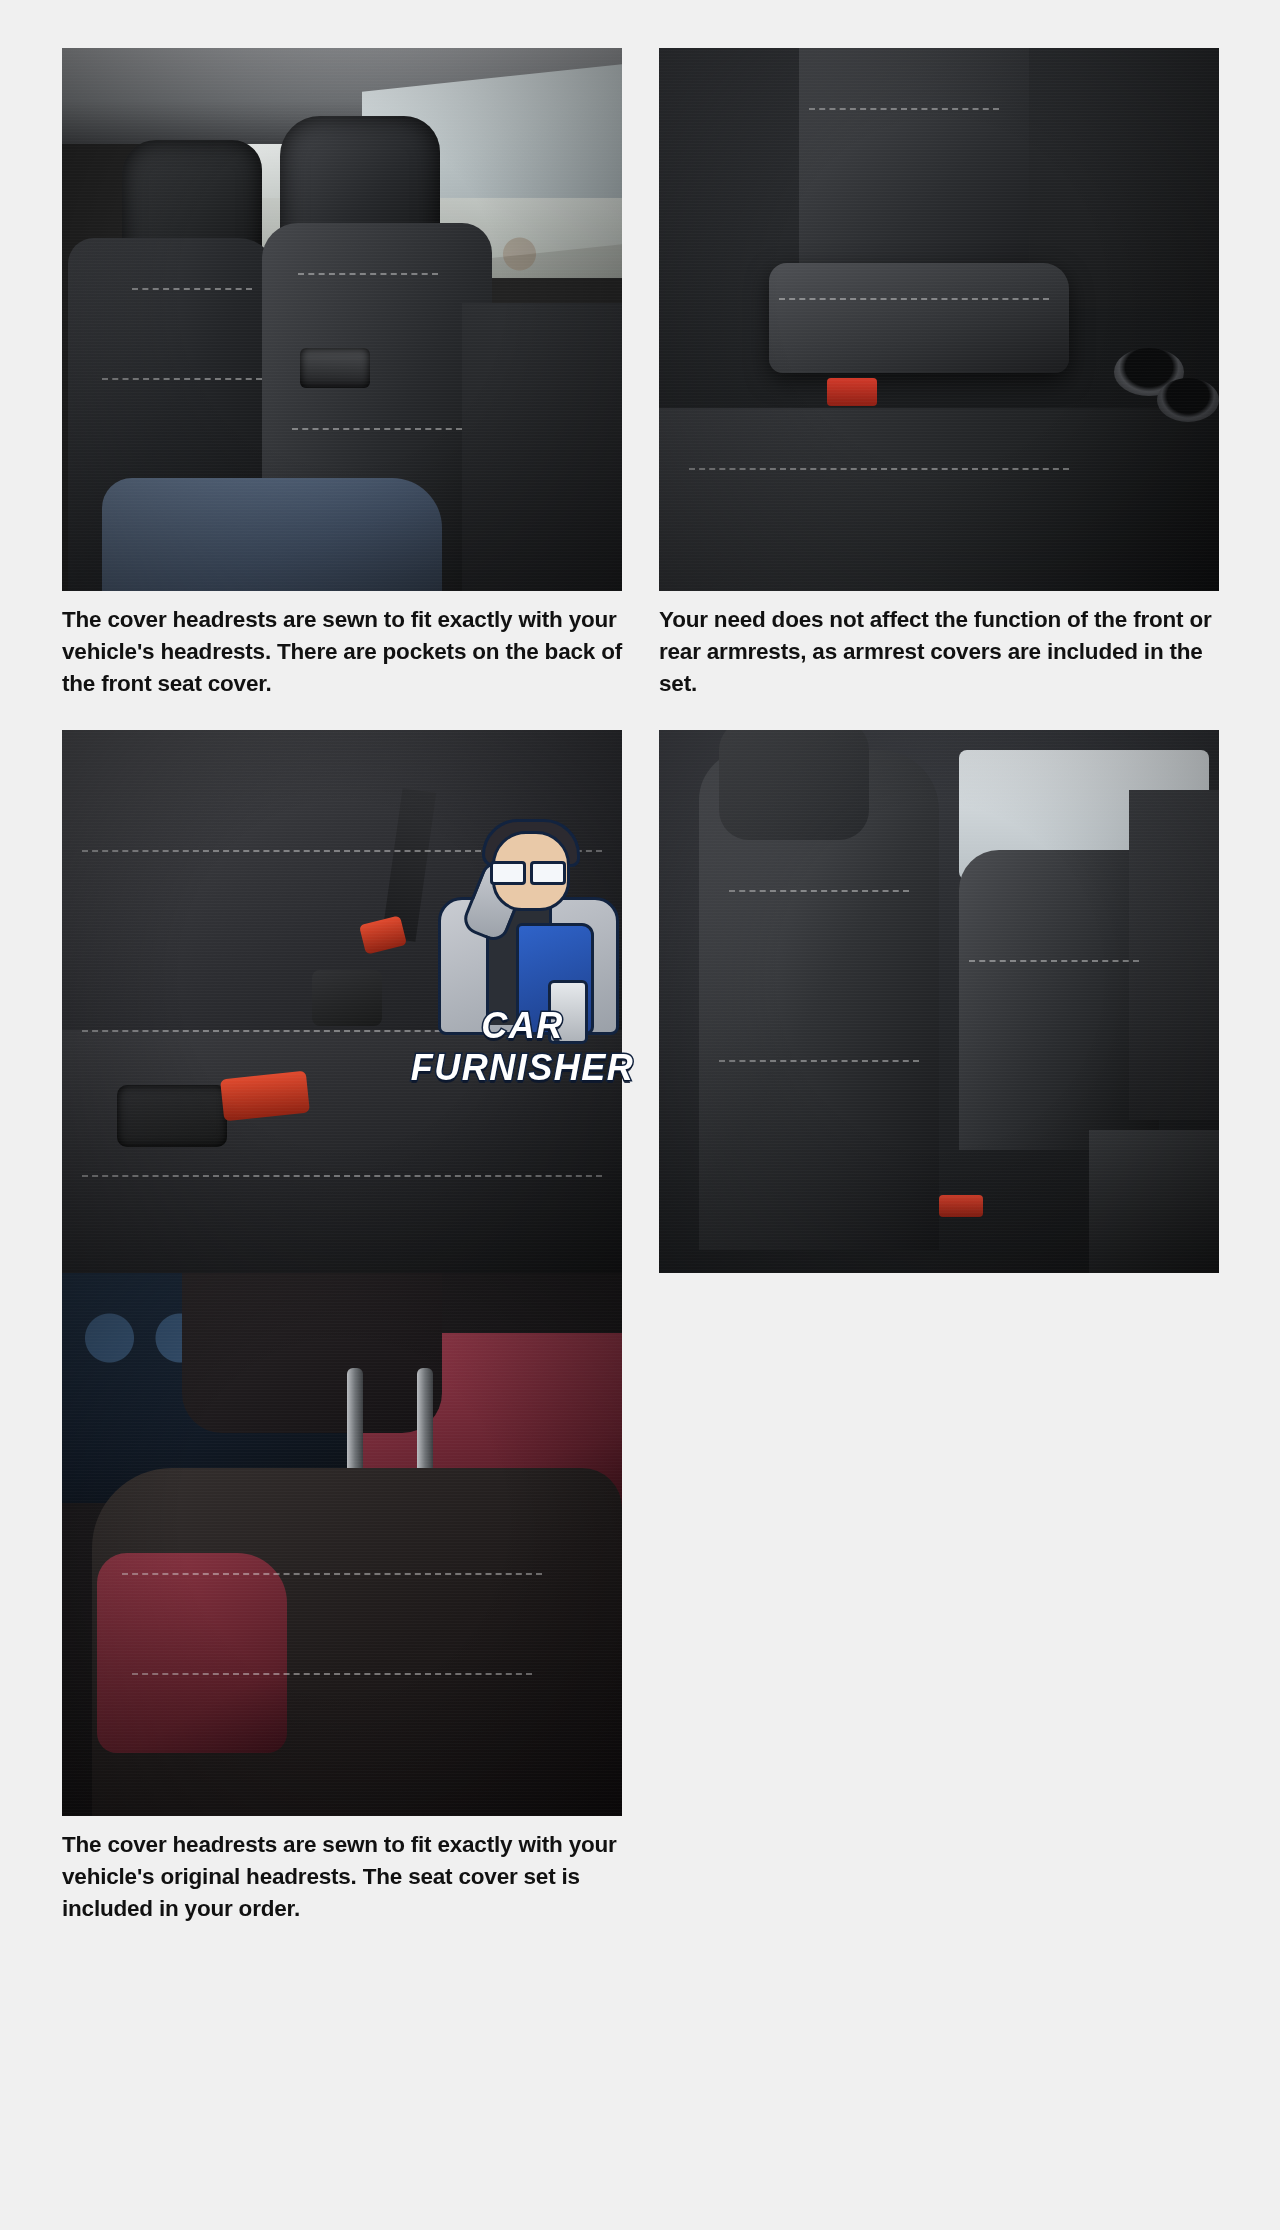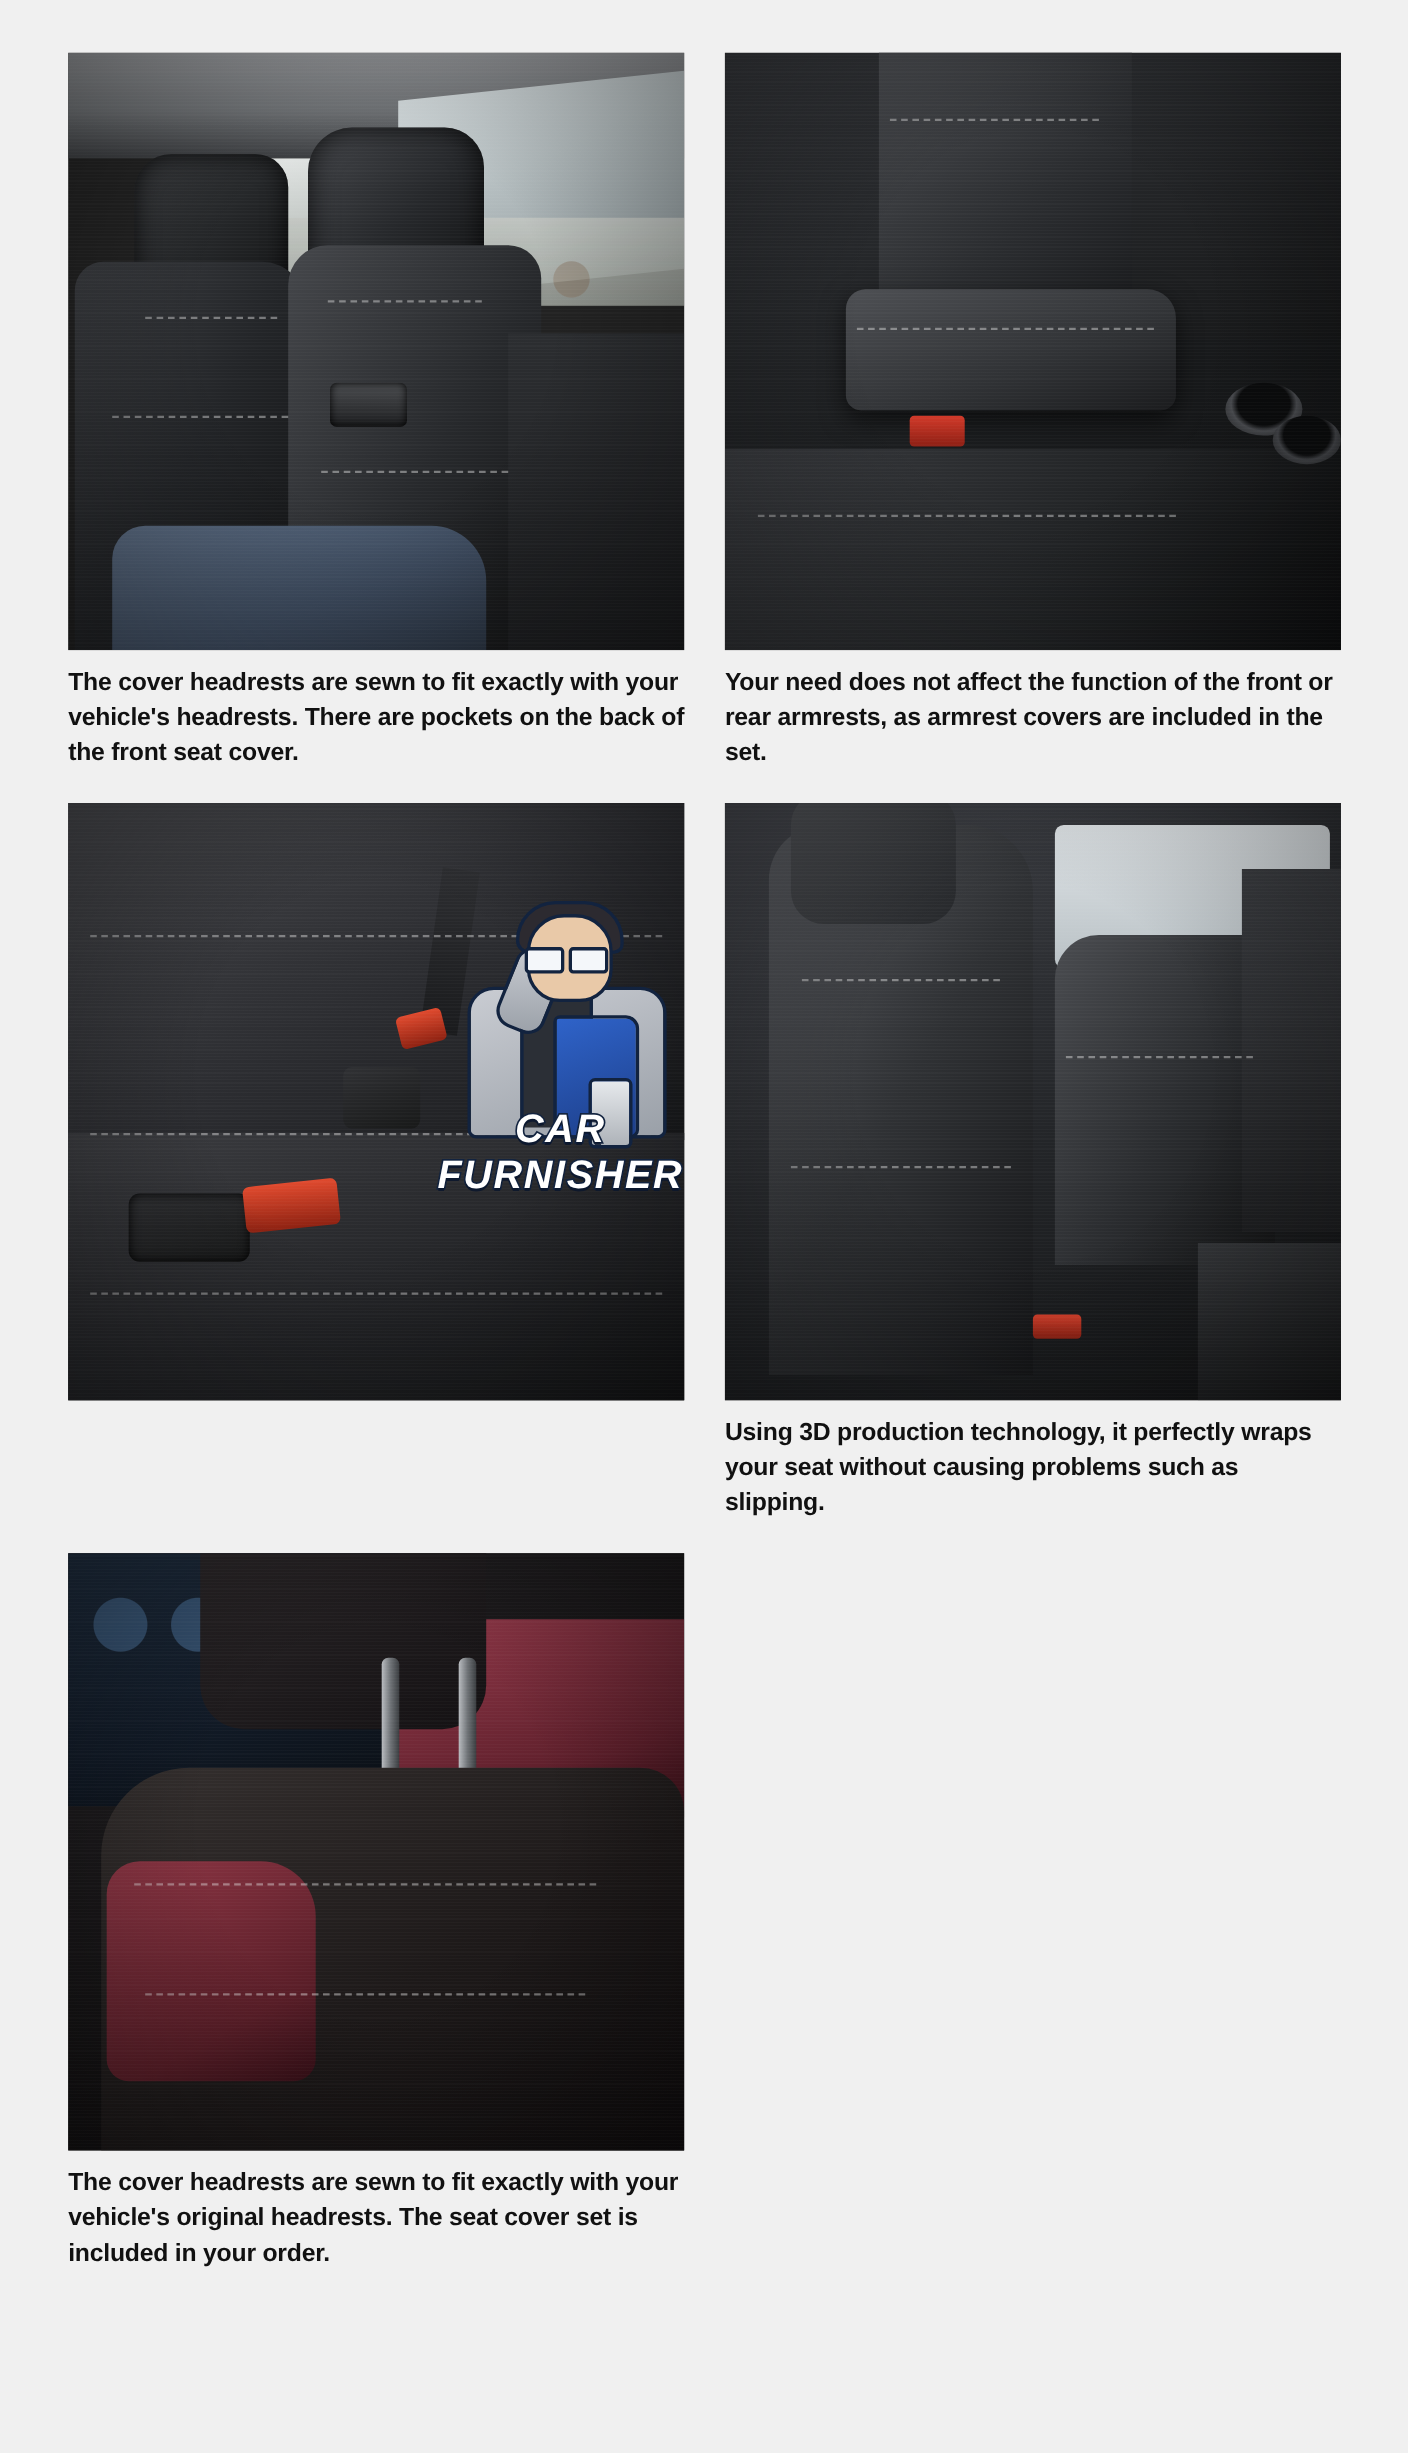--- a/index.html
+++ b/index.html
@@ -337,21 +337,21 @@
   }
   .stitchline {
     position: absolute;
     height: 0;
     border-top: 2px dashed rgba(226,226,226,.45);
   }
 
   
   .watermark {
     position: absolute;
-    left: 367px;
+    left: 380px;
     top: 805px;
     width: 285px;
     height: 290px;
     pointer-events: none;
   }
   .wm-text {
     position: absolute;
     left: 0;
     bottom: 6px;
     width: 285px;
@@ -494,21 +494,20 @@
         <div class="layer frontseat"></div>
         <div class="layer hr"></div>
         <div class="layer consoleR"></div>
         <div class="layer redtab"></div>
         <div class="stitchline" style="left:70px; top:160px; width:180px;"></div>
         <div class="stitchline" style="left:60px; top:330px; width:200px;"></div>
         <div class="stitchline" style="left:310px; top:230px; width:170px;"></div>
         <div class="grain"></div>
         <div class="vig"></div>
       </div>
-      <div class="caption">Using 3D production technology, it perfectly wraps your seat without causing problems such as slipping.</div>
     </div>
 
 
     <div class="cell">
       <div class="photo p6">
         <div class="layer bg"></div>
         <div class="layer dashblue"></div>
         <div class="layer gauges"></div>
         <div class="layer redpanel"></div>
         <div class="layer hrblock"></div>

